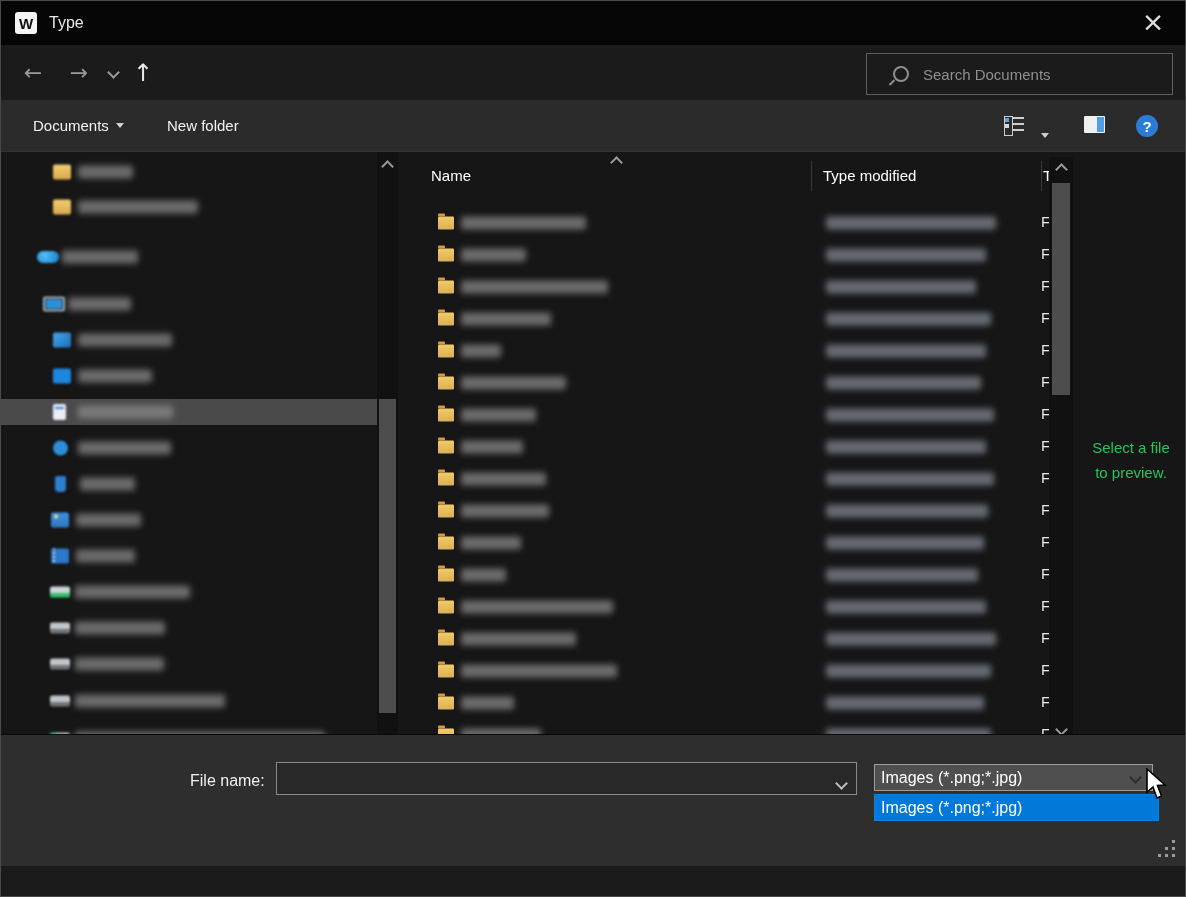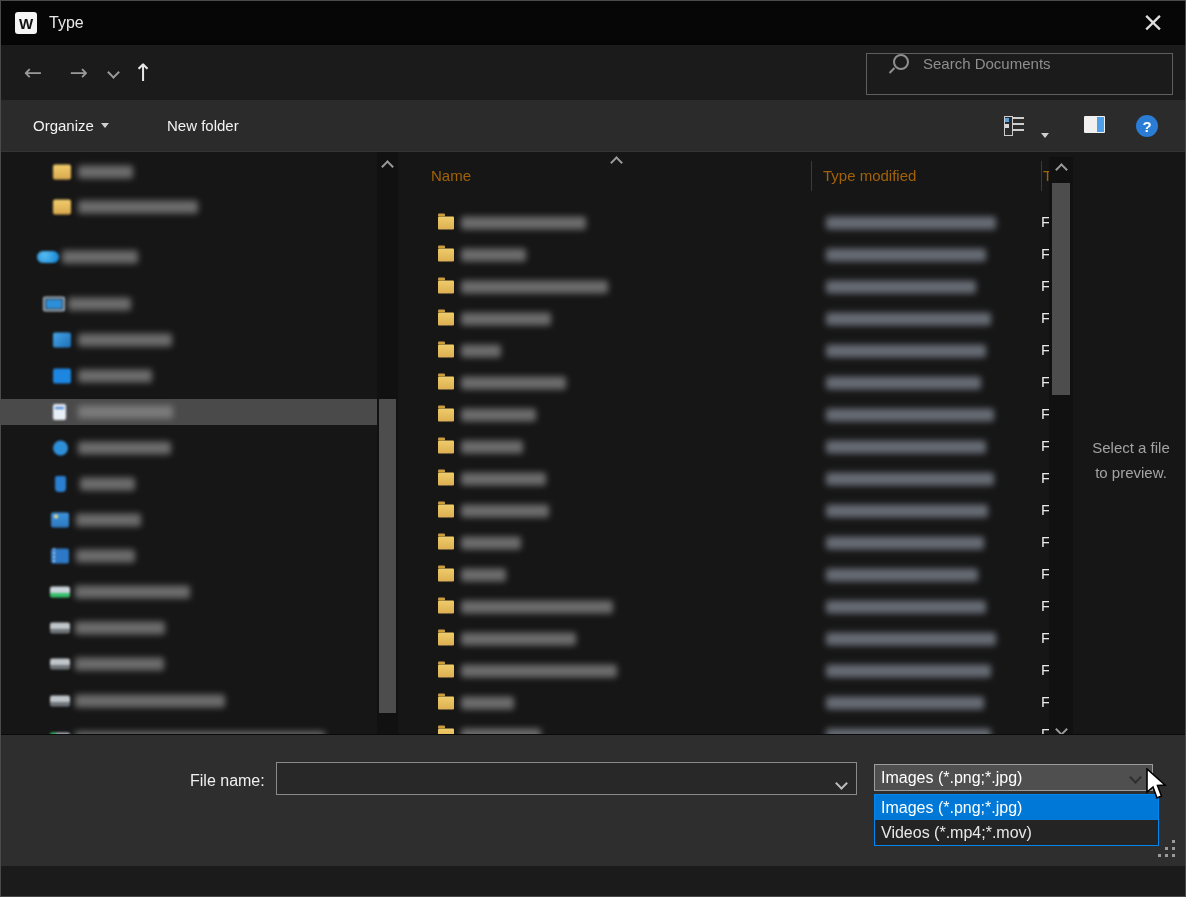--- a/index.html
+++ b/index.html
@@ -26,21 +26,21 @@
     display:flex;align-items:center;color:#e6e6e6;font-size:15px;}
   .doc-ico{width:15px;height:19px;background:#f2f4f6;border-radius:1px;margin:0 8px 0 10px;position:relative;}
   .doc-ico::before{content:"";position:absolute;left:2px;top:3px;right:2px;height:3px;background:#3f7fd6;}
   .doc-ico::after{content:"";position:absolute;left:2px;top:8px;right:2px;height:8px;
     background:repeating-linear-gradient(180deg,#9fb0c0 0 1px,transparent 1px 3px);}
   .crumb{padding:0 10px;height:100%;display:flex;align-items:center;}
   .addr-right{position:absolute;right:0;top:0;height:100%;display:flex;align-items:center;}
   .addr-divider{width:1px;height:38px;background:#3c3c3c;margin:0 10px;}
   .refresh{font-family:"DejaVu Sans",sans-serif;color:#cfcfcf;font-size:19px;margin-right:12px;}
   .searchbox{position:absolute;left:865px;top:8px;width:305px;height:40px;border:1px solid #5e5e5e;
-    display:flex;align-items:flex-start;}
+    display:flex;align-items:center;}
   .mag{position:relative;width:12px;height:12px;border:2px solid #8f8f8f;border-radius:50%;margin:0 12px 0 26px;}
   .mag::after{content:"";position:absolute;width:2px;height:7px;background:#8f8f8f;left:-4px;top:11px;transform:rotate(45deg);}
   .search-input{flex:1;background:transparent;border:none;outline:none;color:#e6e6e6;font-size:15px;
     font-family:"Liberation Sans",sans-serif;}
   .search-input::placeholder{color:#8f8f8f;}
   
   .toolbar{position:absolute;left:1px;top:100px;right:1px;height:51px;background:#2b2b2b;color:#f2f2f2;font-size:15px;}
   .tb-btn{position:absolute;top:0;height:51px;display:flex;align-items:center;gap:7px;}
   .caret{display:inline-block;width:0;height:0;border-left:4px solid transparent;border-right:4px solid transparent;
     border-top:5px solid #cfcfcf;}
@@ -80,34 +80,34 @@
   .ic-videos::after{content:"";position:absolute;left:2px;top:0;bottom:0;width:2px;
     background:repeating-linear-gradient(180deg,#cfe2f5 0 2px,transparent 2px 4px);}
   .ic-local-disk{background:linear-gradient(180deg,#ccd5dc 58%,#35c06a 58%);height:11px;width:20px;}
   .ic-drive{background:linear-gradient(180deg,#c0c5ca 58%,#70757a 58%);height:11px;width:20px;}
   .ic-network-drive{background:linear-gradient(90deg,#35c06a 32%,#aab2ba 32%);height:11px;width:20px;}
   
   .sb-v{position:absolute;background:#111;}
   .sb-thumb{position:absolute;background:#4d4d4d;}
   .sb-arrow{position:absolute;display:flex;align-items:center;justify-content:center;width:100%;height:17px;}
   
-  .list-header{position:absolute;left:408px;top:7px;width:640px;height:34px;color:#a16207;font-size:15px;}
+  .list-header{position:absolute;left:408px;top:7px;width:640px;height:34px;color:#ffffff;font-size:15px;}
   .hdr-label{position:absolute;top:8px;}
   .hdr-divider{position:absolute;top:2px;width:1px;height:30px;background:#3a3a3a;}
   .sort-caret{position:absolute;}
   .file-rows{position:absolute;left:408px;top:41px;width:640px;height:550px;overflow:hidden;}
   .file-row{position:absolute;left:0;width:640px;height:32px;}
   .ficon{position:absolute;left:29px;top:50%;transform:translateY(-50%);width:16px;height:13px;border-radius:1px;
     background:linear-gradient(180deg,#f0cc6a,#dcaf52);filter:blur(.7px);}
   .ficon::before{content:"";position:absolute;top:-3px;left:0;width:7px;height:3px;background:#c99c40;border-radius:1px;}
   .ftype{position:absolute;left:632px;top:6px;color:#e8e8e8;font-size:15px;}
   .file-row .blurbar.name{left:52px;}
   .file-row .blurbar.date{left:417px;}
   
-  .preview-msg{position:absolute;left:1078px;top:283px;width:104px;color:#a3a3a3;font-size:15px;
+  .preview-msg{position:absolute;left:1078px;top:283px;width:104px;color:#22c55e;font-size:15px;
     line-height:25px;text-align:center;}
   
   .footer{position:absolute;left:1px;right:1px;top:734px;height:131px;background:#2e2e2e;border-top:1px solid #0a0a0a;}
   .fn-label{position:absolute;left:189px;top:37px;color:#f0f0f0;font-size:16px;}
   .fn-input-wrap{position:absolute;left:275px;top:27px;width:579px;height:31px;border:1px solid #8a8a8a;background:#282828;}
   .fn-input{position:absolute;inset:0;background:transparent;border:none;outline:none;color:#e8e8e8;
     font-size:15px;padding:0 26px 0 8px;font-family:"Liberation Sans",sans-serif;}
   .fn-chev{position:absolute;right:10px;top:11px;}
   .ft-select{position:absolute;left:873px;top:29px;width:279px;height:27px;background:#4f4f4f;border:1px solid #9d9d9d;
     color:#fff;font-size:16px;display:flex;align-items:center;padding-left:6px;box-sizing:border-box;}
@@ -138,21 +138,21 @@
       </div>
     <div class="nav-glyph" style="left:128px;width:28px;font-size:24px;color:#e8e8e8;">↑</div>
     <div class="searchbox">
       <div class="mag"></div>
       <input class="search-input" placeholder="Search Documents" style="">
     </div>
   </div>
 
   <div class="toolbar">
     <div class="tb-btn" style="left:32px;">
-      <span>Organize</span>
+      <span>Documents</span>
       <span class="caret"></span>
     </div>
     <div class="tb-btn" style="left:166px;">
       <span>New folder</span>
     </div>
     <div class="view-ico"></div>
     <div class="view-caret"><span class="caret"></span></div>
     <div class="pane-ico"></div>
     <div class="help-btn">?</div>
   </div>
@@ -383,21 +383,20 @@
       <span class="fn-chev"><span class="chev down" style="border-color:#bdbdbd;"></span></span>
     </div>
 
     <div class="ft-select">
       <span>Images (*.png;*.jpg)</span>
       <span class="chev down"></span>
     </div>
 
     <div class="ft-dropdown">
       <div class="ft-option highlighted">Images (*.png;*.jpg)</div>
-      <div class="ft-option">Videos (*.mp4;*.mov)</div>
     </div>
 
     <svg class="cursor" width="24" height="34" viewBox="0 0 24 34">
       <path d="M2 1 L2 24 L8 19 L12 30 L16.5 28 L12.5 17.5 L20 17 Z" fill="#ffffff" stroke="#000000" stroke-width="1.6"></path>
     </svg>
 
     <div class="grip"></div>
   </div>
 </div>
 

